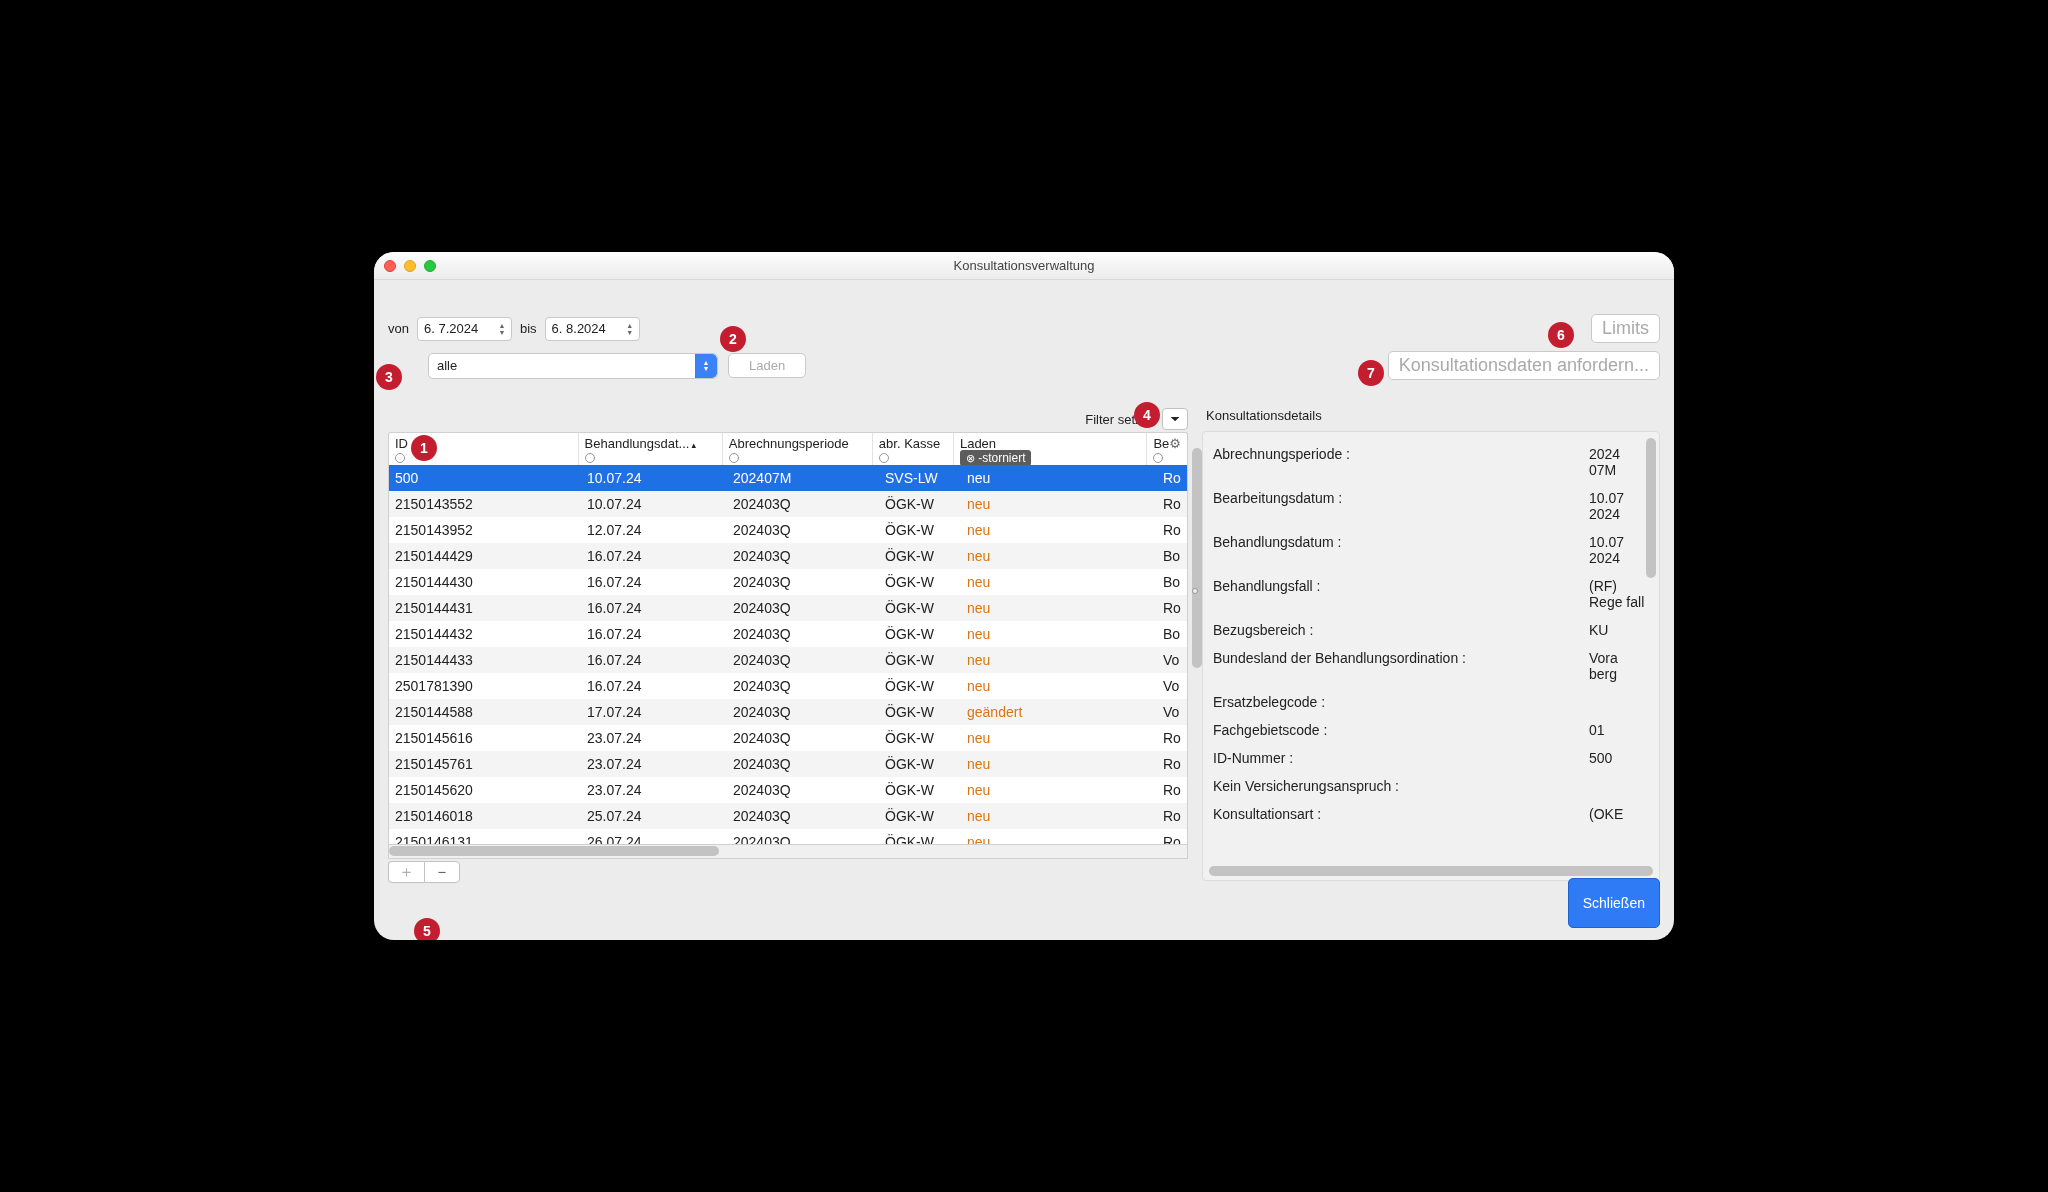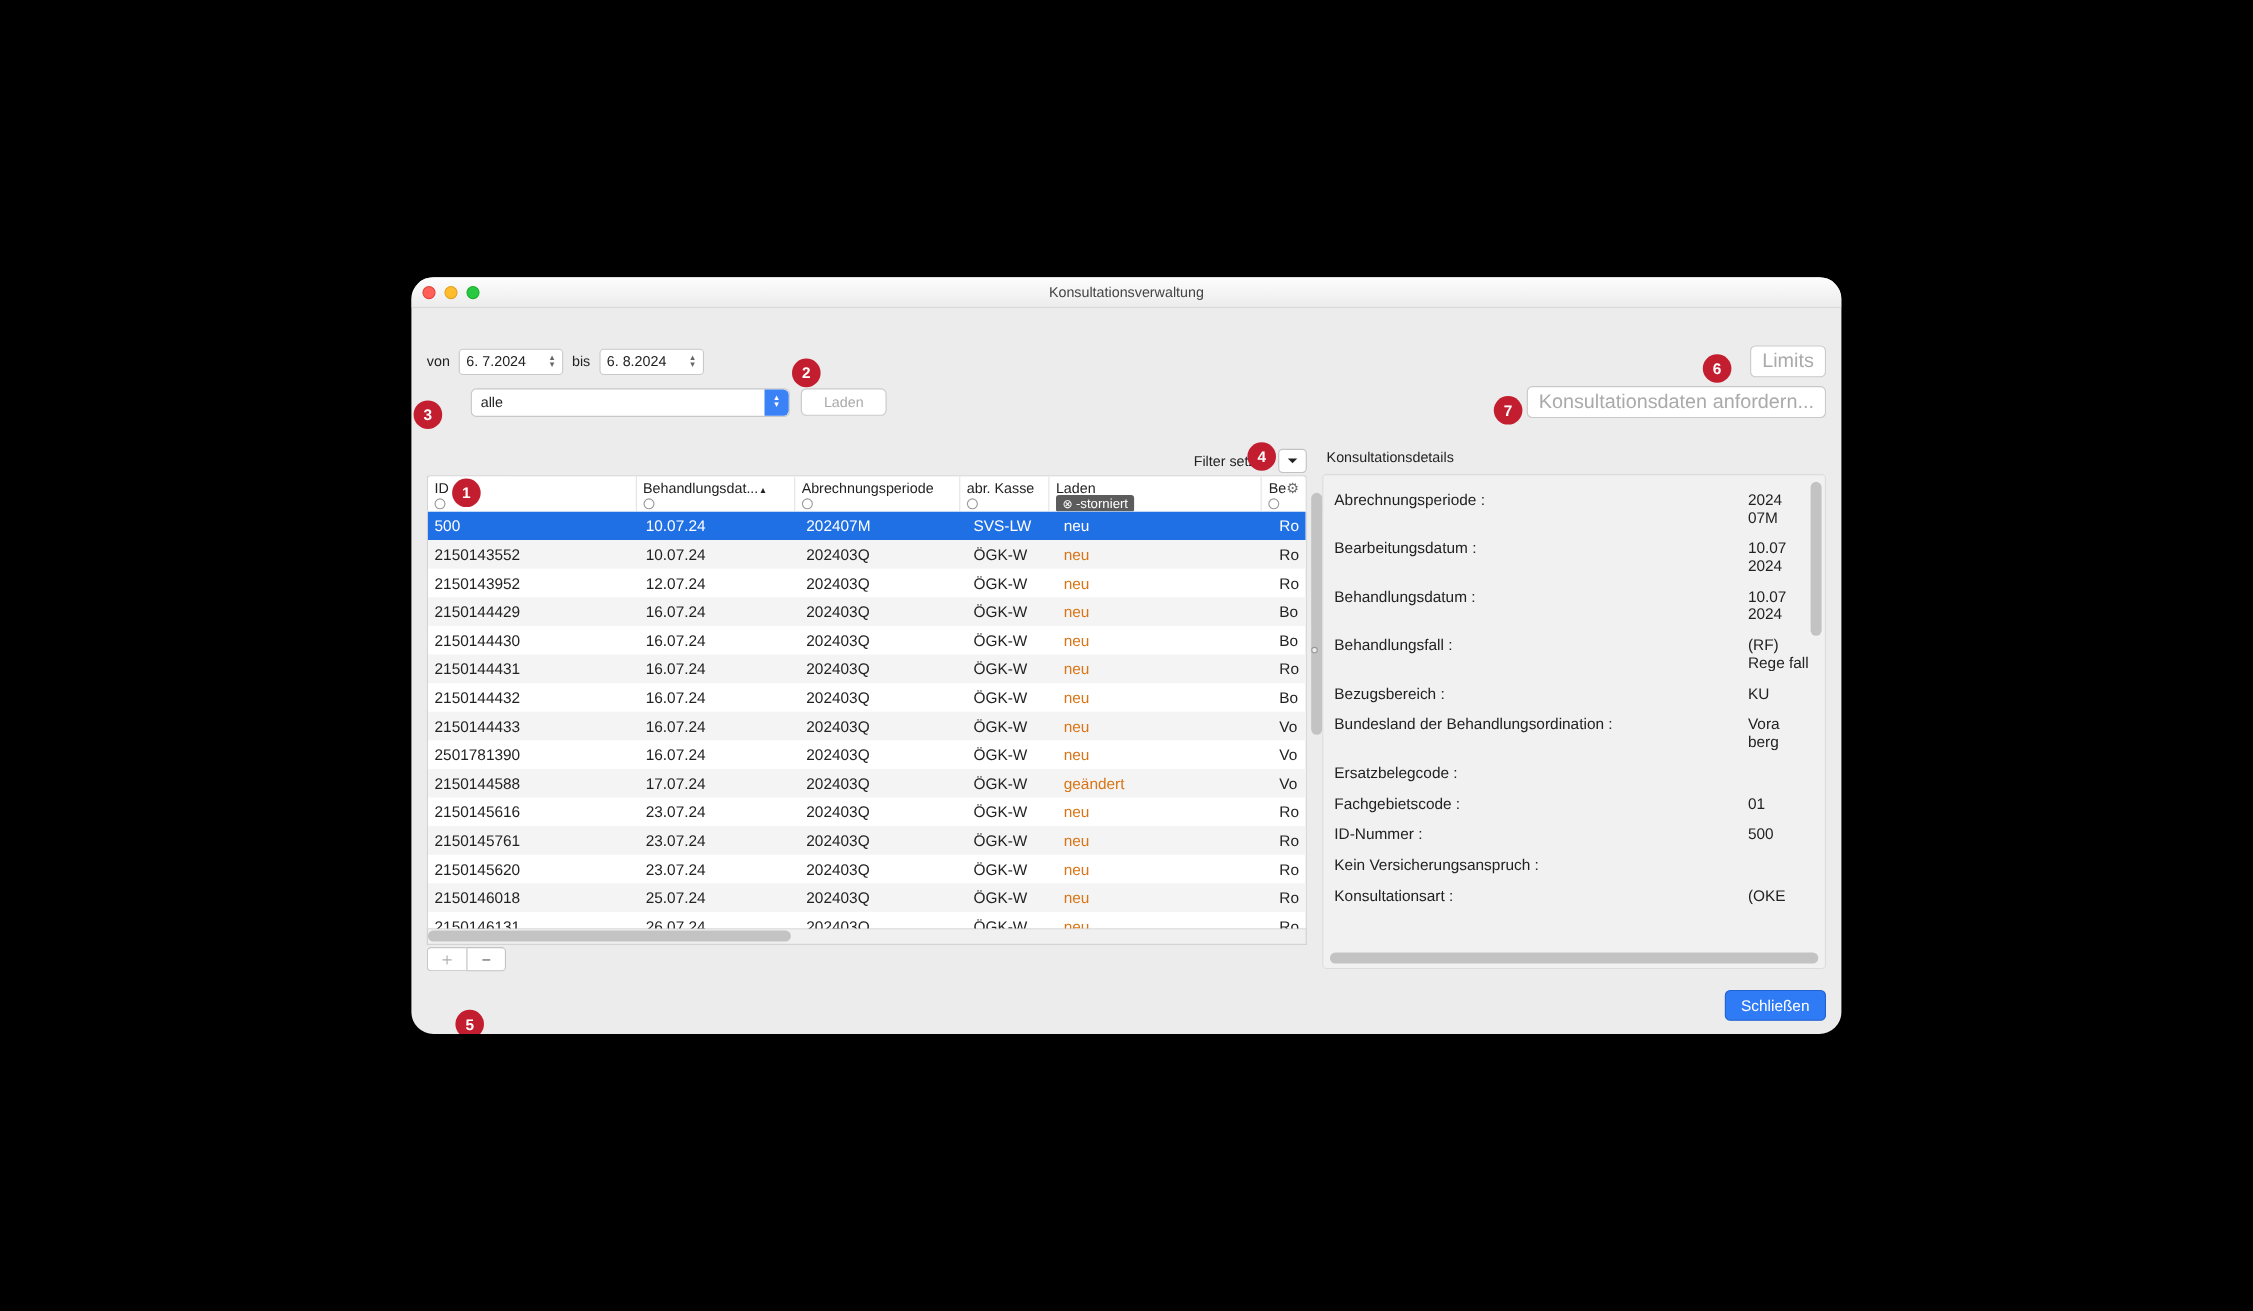--- a/index.html
+++ b/index.html
@@ -136,21 +136,21 @@
   }
   .detail-row { display:flex; padding:6px 0; font-size:14px;}
   .detail-label { flex:1; }
   .detail-value { width:60px; overflow:hidden;}
   .details-vscroll { position:absolute; right:3px; top:6px; width:10px; height:140px; background:#c3c3c3; border-radius:5px;}
   .details-hscroll { position:absolute; bottom:4px; left:6px; right:6px; height:10px; background:#c3c3c3; border-radius:5px;}
 
   .close-btn {
     position:absolute; right:14px; bottom:12px;
     background:#2f7af5; color:#fff; border:1px solid #1f62d0; border-radius:5px;
-    padding:5px 14px; font-size:14px;
+    padding:16px 14px; font-size:14px;
   }
 
   .splitter { position:absolute; left:804px; top:180px; width:10px; height:10px;}
   .splitter-dot { width:6px;height:6px;border:1px solid #999;border-radius:50%;background:#eee;}
 </style>
 </head>
 <body>
 
 <div class="window">
 

